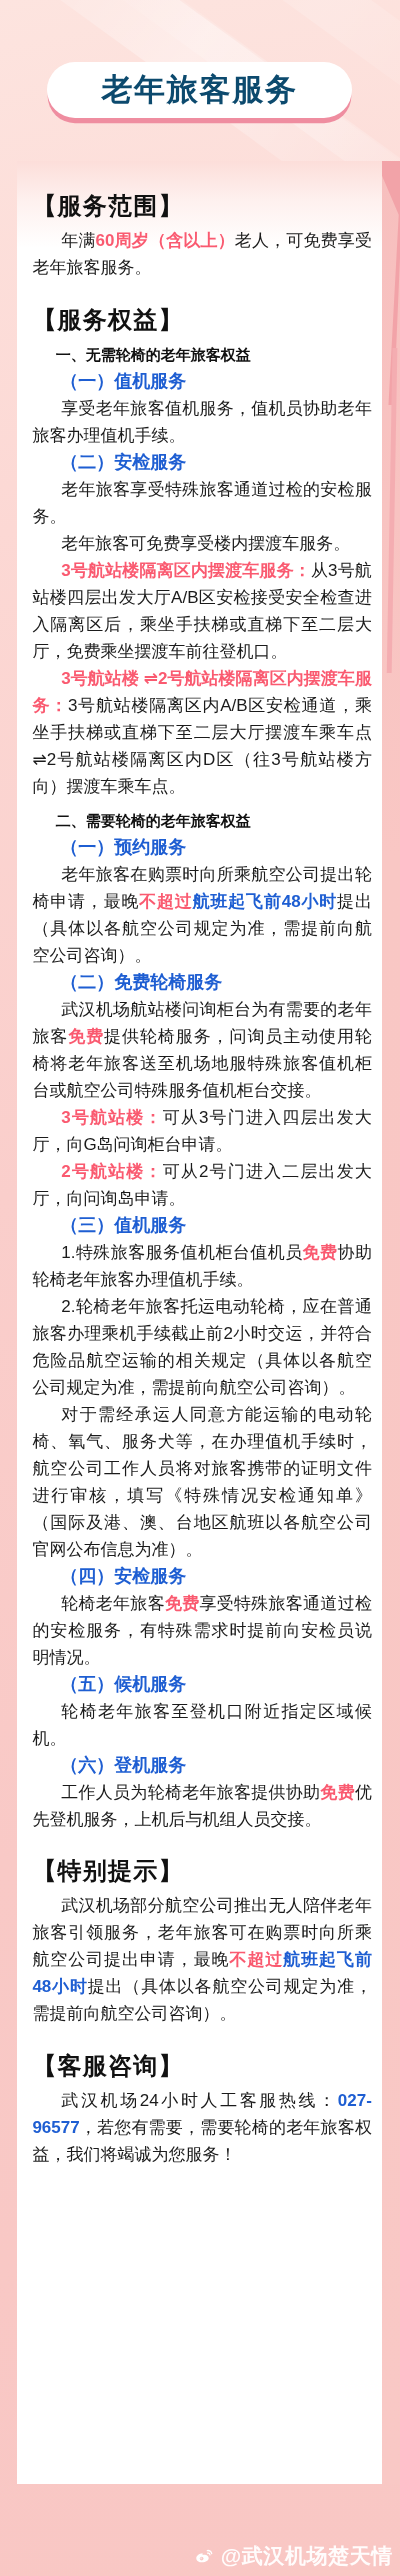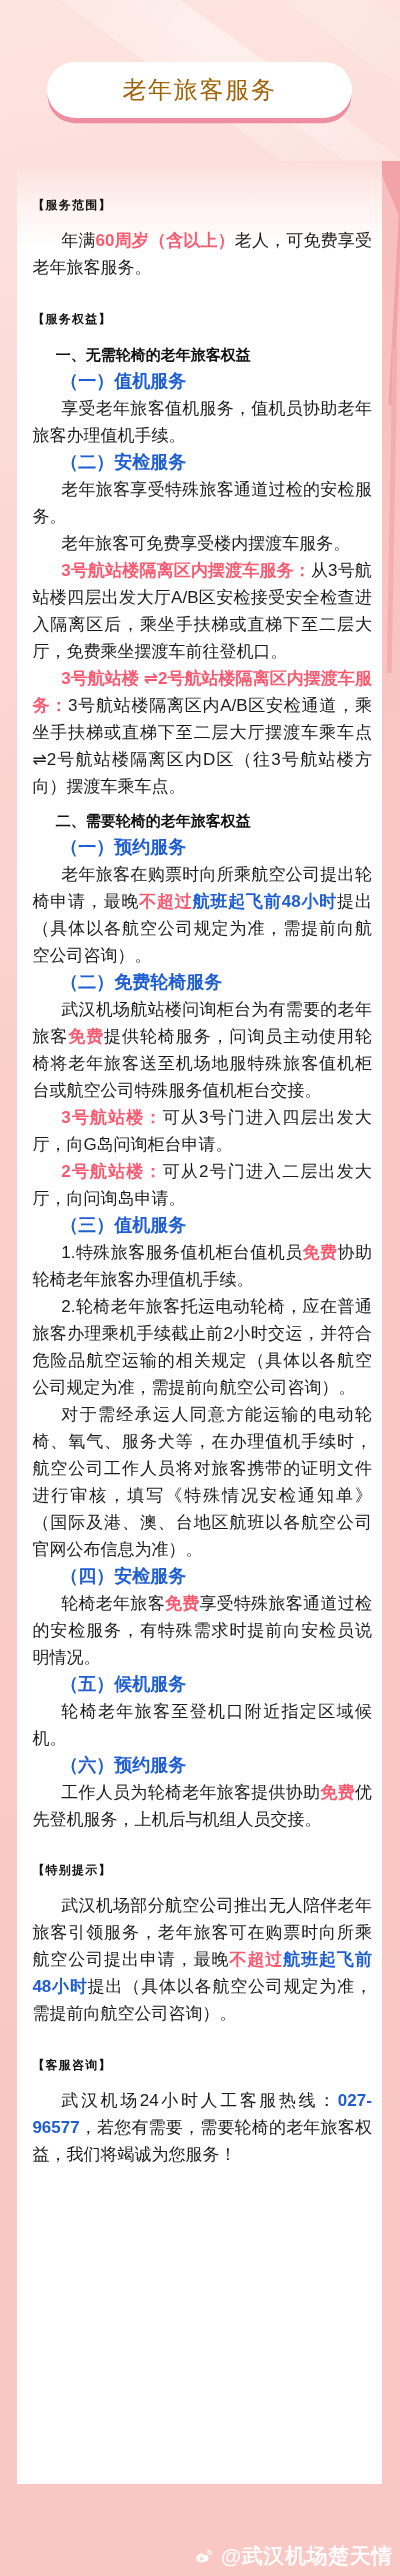--- a/index.html
+++ b/index.html
@@ -13,37 +13,37 @@
   .streak.s1{width:523px;height:70px;left:-70px;top:17.4px;transform:rotate(36deg);}
   .streak.s2{width:523px;height:35px;left:35px;top:87px;transform:rotate(36deg);opacity:.7;}
   .streak.s3{width:406px;height:52px;left:128px;top:-23px;transform:rotate(36deg);opacity:.5;}
 
   .title-pill{
     position:absolute;top:62px;left:47px;width:305px;height:56px;z-index:3;
     background:#ffffff;border-radius:28px;
     box-shadow:0 5.8px 0 -0.6px #ef8da0;
     display:flex;align-items:center;justify-content:center;
   }
-  .title-text{font-size:24px;font-weight:400;color:#a16207;letter-spacing:1.7px;}
+  .title-text{font-size:31px;font-weight:700;color:#0c4a6e;letter-spacing:1.7px;}
 
   .side-band{position:absolute;right:0;top:161px;width:19px;height:2323px;z-index:1;
     background:linear-gradient(180deg,#f7bfbe 0%,#f9c7c4 30%,#f9c8c5 100%);}
   .side-fold-a{position:absolute;right:0;top:161px;width:19px;height:244px;z-index:2;
     background:#f2a3a8;clip-path:polygon(0 0,100% 0,100% 30%,62% 100%,34% 100%,88% 22%,0 6%);}
   .side-fold-b{position:absolute;right:1.2px;top:348px;width:16.3px;height:325px;z-index:2;
     background:#f4adb1;clip-path:polygon(55% 0,85% 0,50% 100%,20% 100%);}
 
   .card{
     position:absolute;left:17.4px;top:161px;width:365px;height:2323px;z-index:2;
     box-sizing:border-box;padding:29px 10.5px 23px 15px;overflow:hidden;
     background:linear-gradient(180deg,#fcdeda 0px,#fef1ef 41px,#ffffff 87px,#ffffff 100%);
   }
   .doc{font-size:17px;line-height:27px;color:#1b1b1b;text-align:justify;}
   .sec{margin:0;}
-  .kind-bracket{font-size:12px;font-weight:700;letter-spacing:1.2px;margin:24.4px 0 8.1px;color:#111;}
+  .kind-bracket{font-size:24px;font-weight:700;letter-spacing:1.2px;margin:24.4px 0 8.1px;color:#111;}
   .kind-bracket:first-child{margin-top:2.3px;}
   .kind-h1{font-size:15px;font-weight:700;margin:7px 0 0;text-indent:1.55em;color:#111;}
   .kind-h2{font-size:18px;font-weight:700;color:#1e5ed2;margin:0;text-indent:1.55em;}
   .kind-p{margin:0;text-indent:1.7em;}
   .run{white-space:pre-wrap;}
   .run-r{color:#fa5a70;font-weight:700;}
   .run-b{color:#1e5ed2;font-weight:700;}
 
   .watermark{
     position:absolute;right:8.1px;bottom:5.8px;z-index:4;
@@ -89,21 +89,21 @@
       <div class="sec kind-p"><span class="run run-r">3号航站楼：</span><span class="run run-k">可从3号门进入四层出发大厅，向G岛问询柜台申请。</span></div>
       <div class="sec kind-p"><span class="run run-r">2号航站楼：</span><span class="run run-k">可从2号门进入二层出发大厅，向问询岛申请。</span></div>
       <div class="sec kind-h2"><span class="run run-k">（三）值机服务</span></div>
       <div class="sec kind-p"><span class="run run-k">1.特殊旅客服务值机柜台值机员</span><span class="run run-r">免费</span><span class="run run-k">协助轮椅老年旅客办理值机手续。</span></div>
       <div class="sec kind-p"><span class="run run-k">2.轮椅老年旅客托运电动轮椅，应在普通旅客办理乘机手续截止前2小时交运，并符合危险品航空运输的相关规定（具体以各航空公司规定为准，需提前向航空公司咨询）。</span></div>
       <div class="sec kind-p"><span class="run run-k">对于需经承运人同意方能运输的电动轮椅、氧气、服务犬等，在办理值机手续时，航空公司工作人员将对旅客携带的证明文件进行审核，填写《特殊情况安检通知单》（国际及港、澳、台地区航班以各航空公司官网公布信息为准）。</span></div>
       <div class="sec kind-h2"><span class="run run-k">（四）安检服务</span></div>
       <div class="sec kind-p"><span class="run run-k">轮椅老年旅客</span><span class="run run-r">免费</span><span class="run run-k">享受特殊旅客通道过检的安检服务，有特殊需求时提前向安检员说明情况。</span></div>
       <div class="sec kind-h2"><span class="run run-k">（五）候机服务</span></div>
       <div class="sec kind-p"><span class="run run-k">轮椅老年旅客至登机口附近指定区域候机。</span></div>
-      <div class="sec kind-h2"><span class="run run-k">（六）预约服务</span></div>
+      <div class="sec kind-h2"><span class="run run-k">（六）登机服务</span></div>
       <div class="sec kind-p"><span class="run run-k">工作人员为轮椅老年旅客提供协助</span><span class="run run-r">免费</span><span class="run run-k">优先登机服务，上机后与机组人员交接。</span></div>
       <div class="sec kind-bracket"><span class="run run-k">【特别提示】</span></div>
       <div class="sec kind-p"><span class="run run-k">武汉机场部分航空公司推出无人陪伴老年旅客引领服务，老年旅客可在购票时向所乘航空公司提出申请，最晚</span><span class="run run-r">不超过</span><span class="run run-b">航班起飞前48小时</span><span class="run run-k">提出（具体以各航空公司规定为准，需提前向航空公司咨询）。</span></div>
       <div class="sec kind-bracket"><span class="run run-k">【客服咨询】</span></div>
       <div class="sec kind-p"><span class="run run-k">武汉机场24小时人工客服热线：</span><span class="run run-b">027-96577</span><span class="run run-k">，若您有需要，需要轮椅的老年旅客权益，我们将竭诚为您服务！</span></div>
     </div>
 </div>
 
 <div class="watermark">
   <span class="wm-icon">

